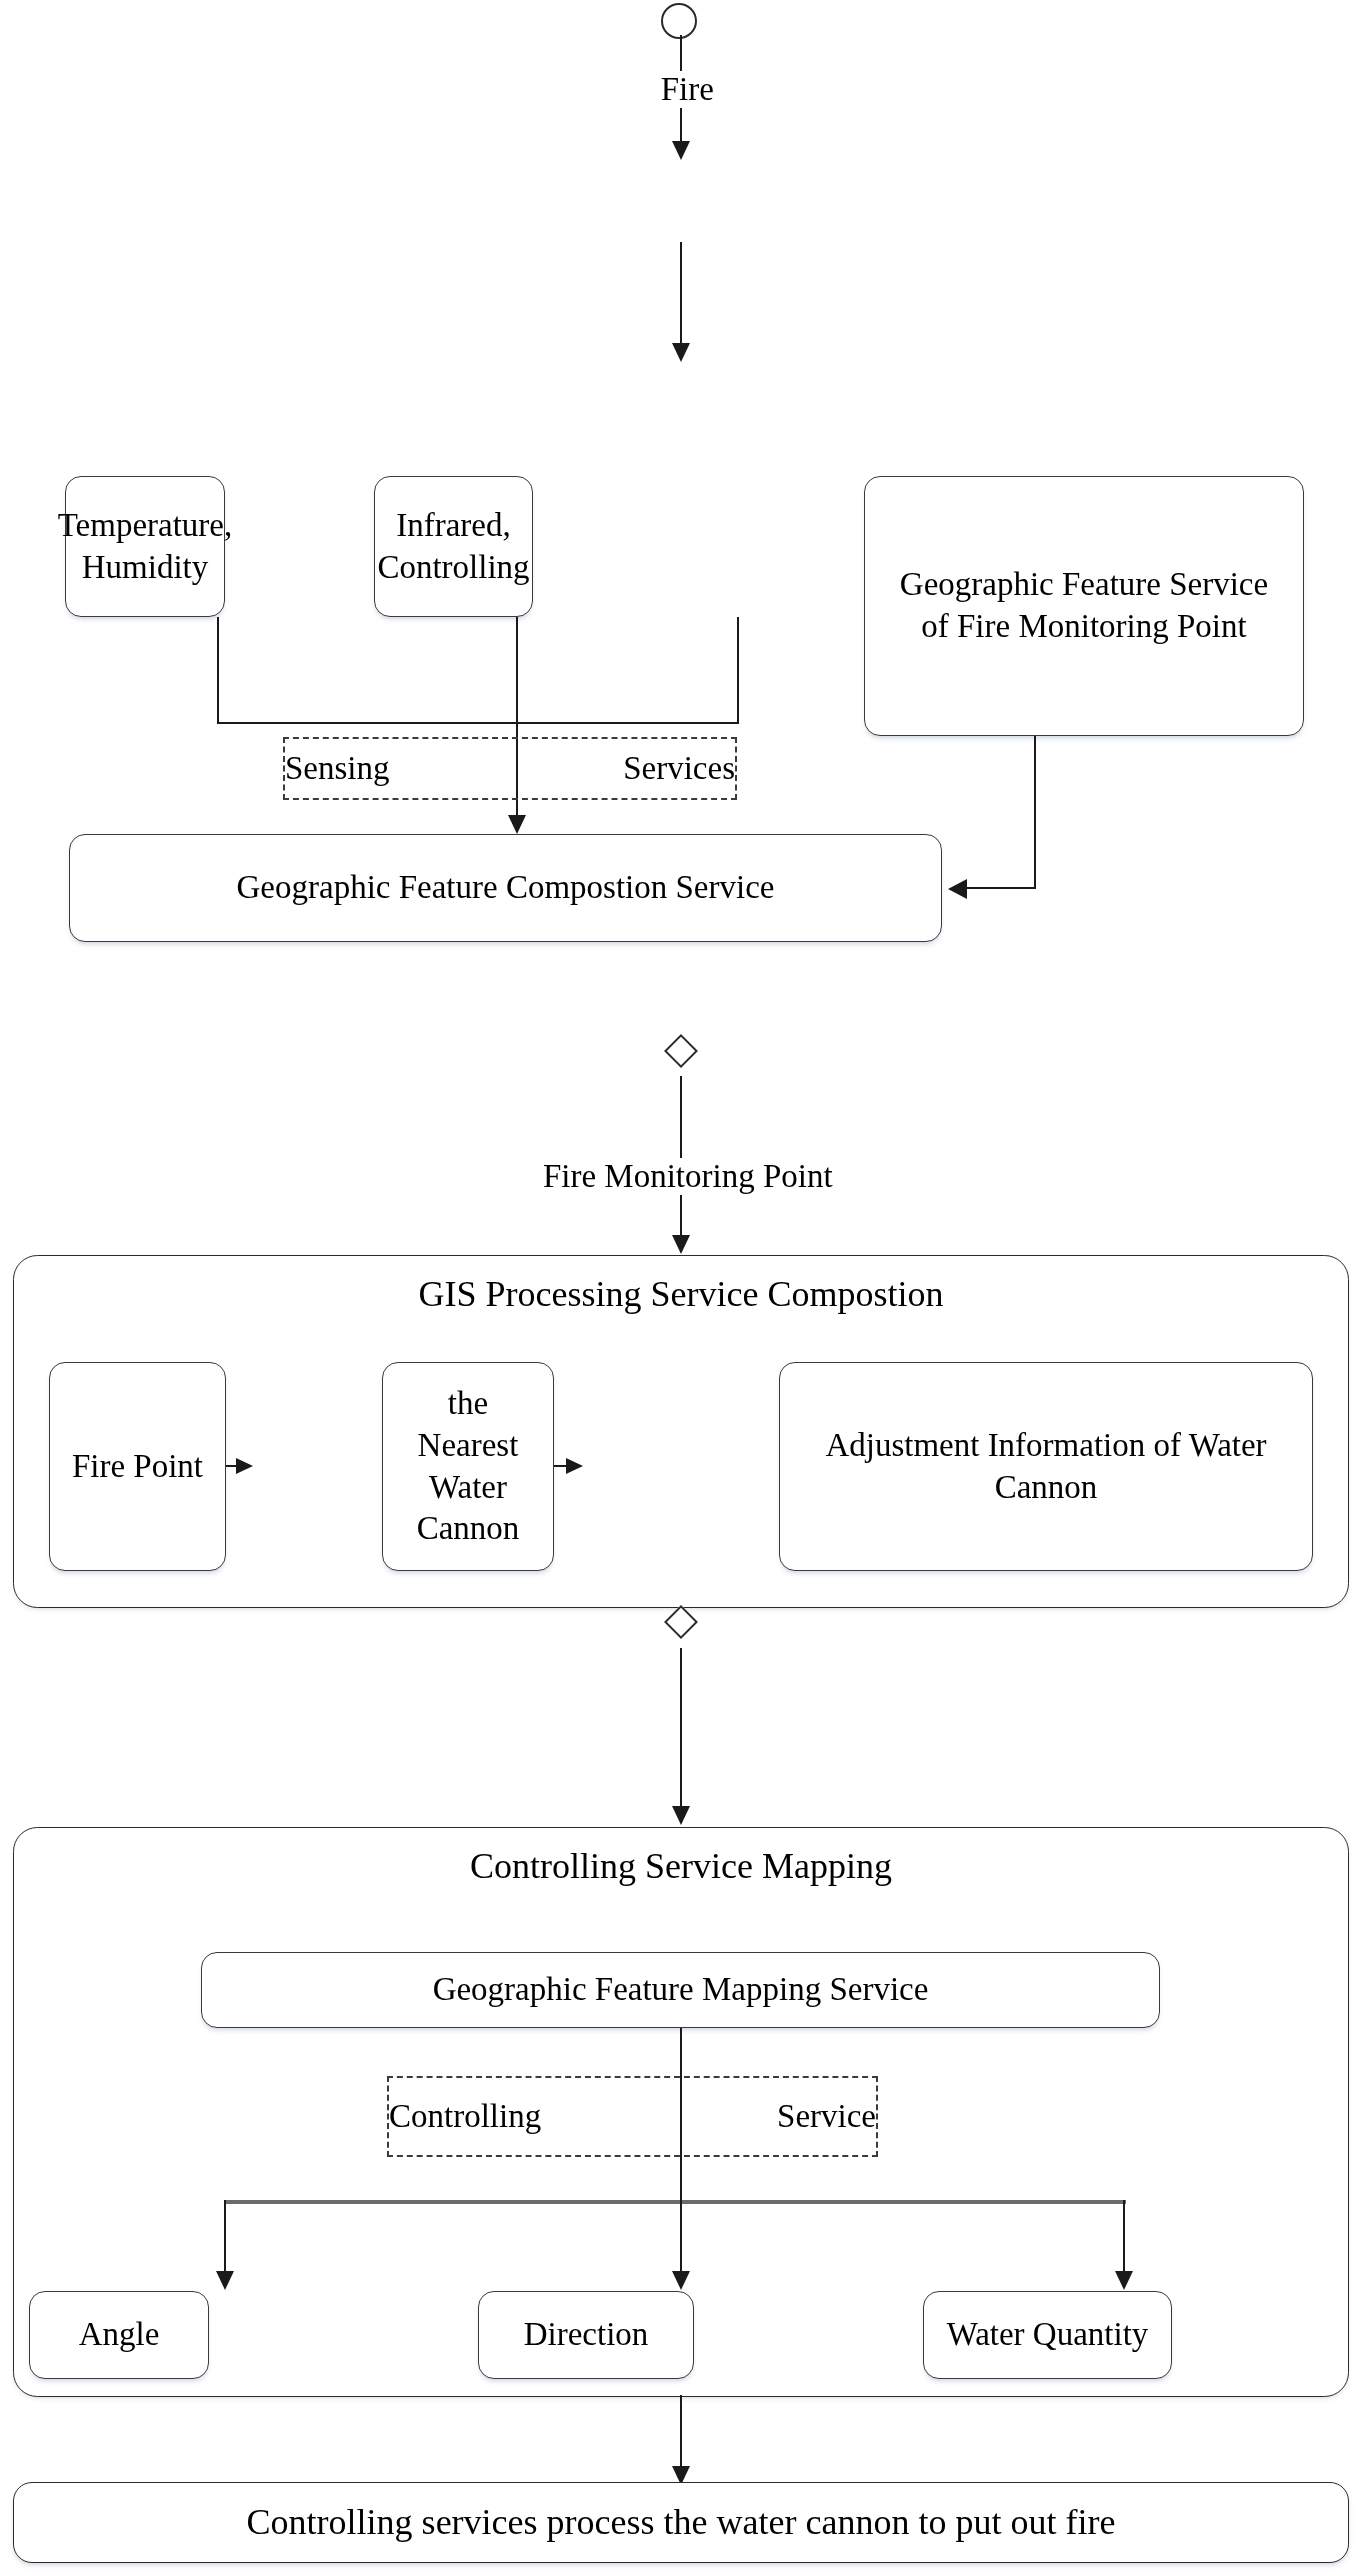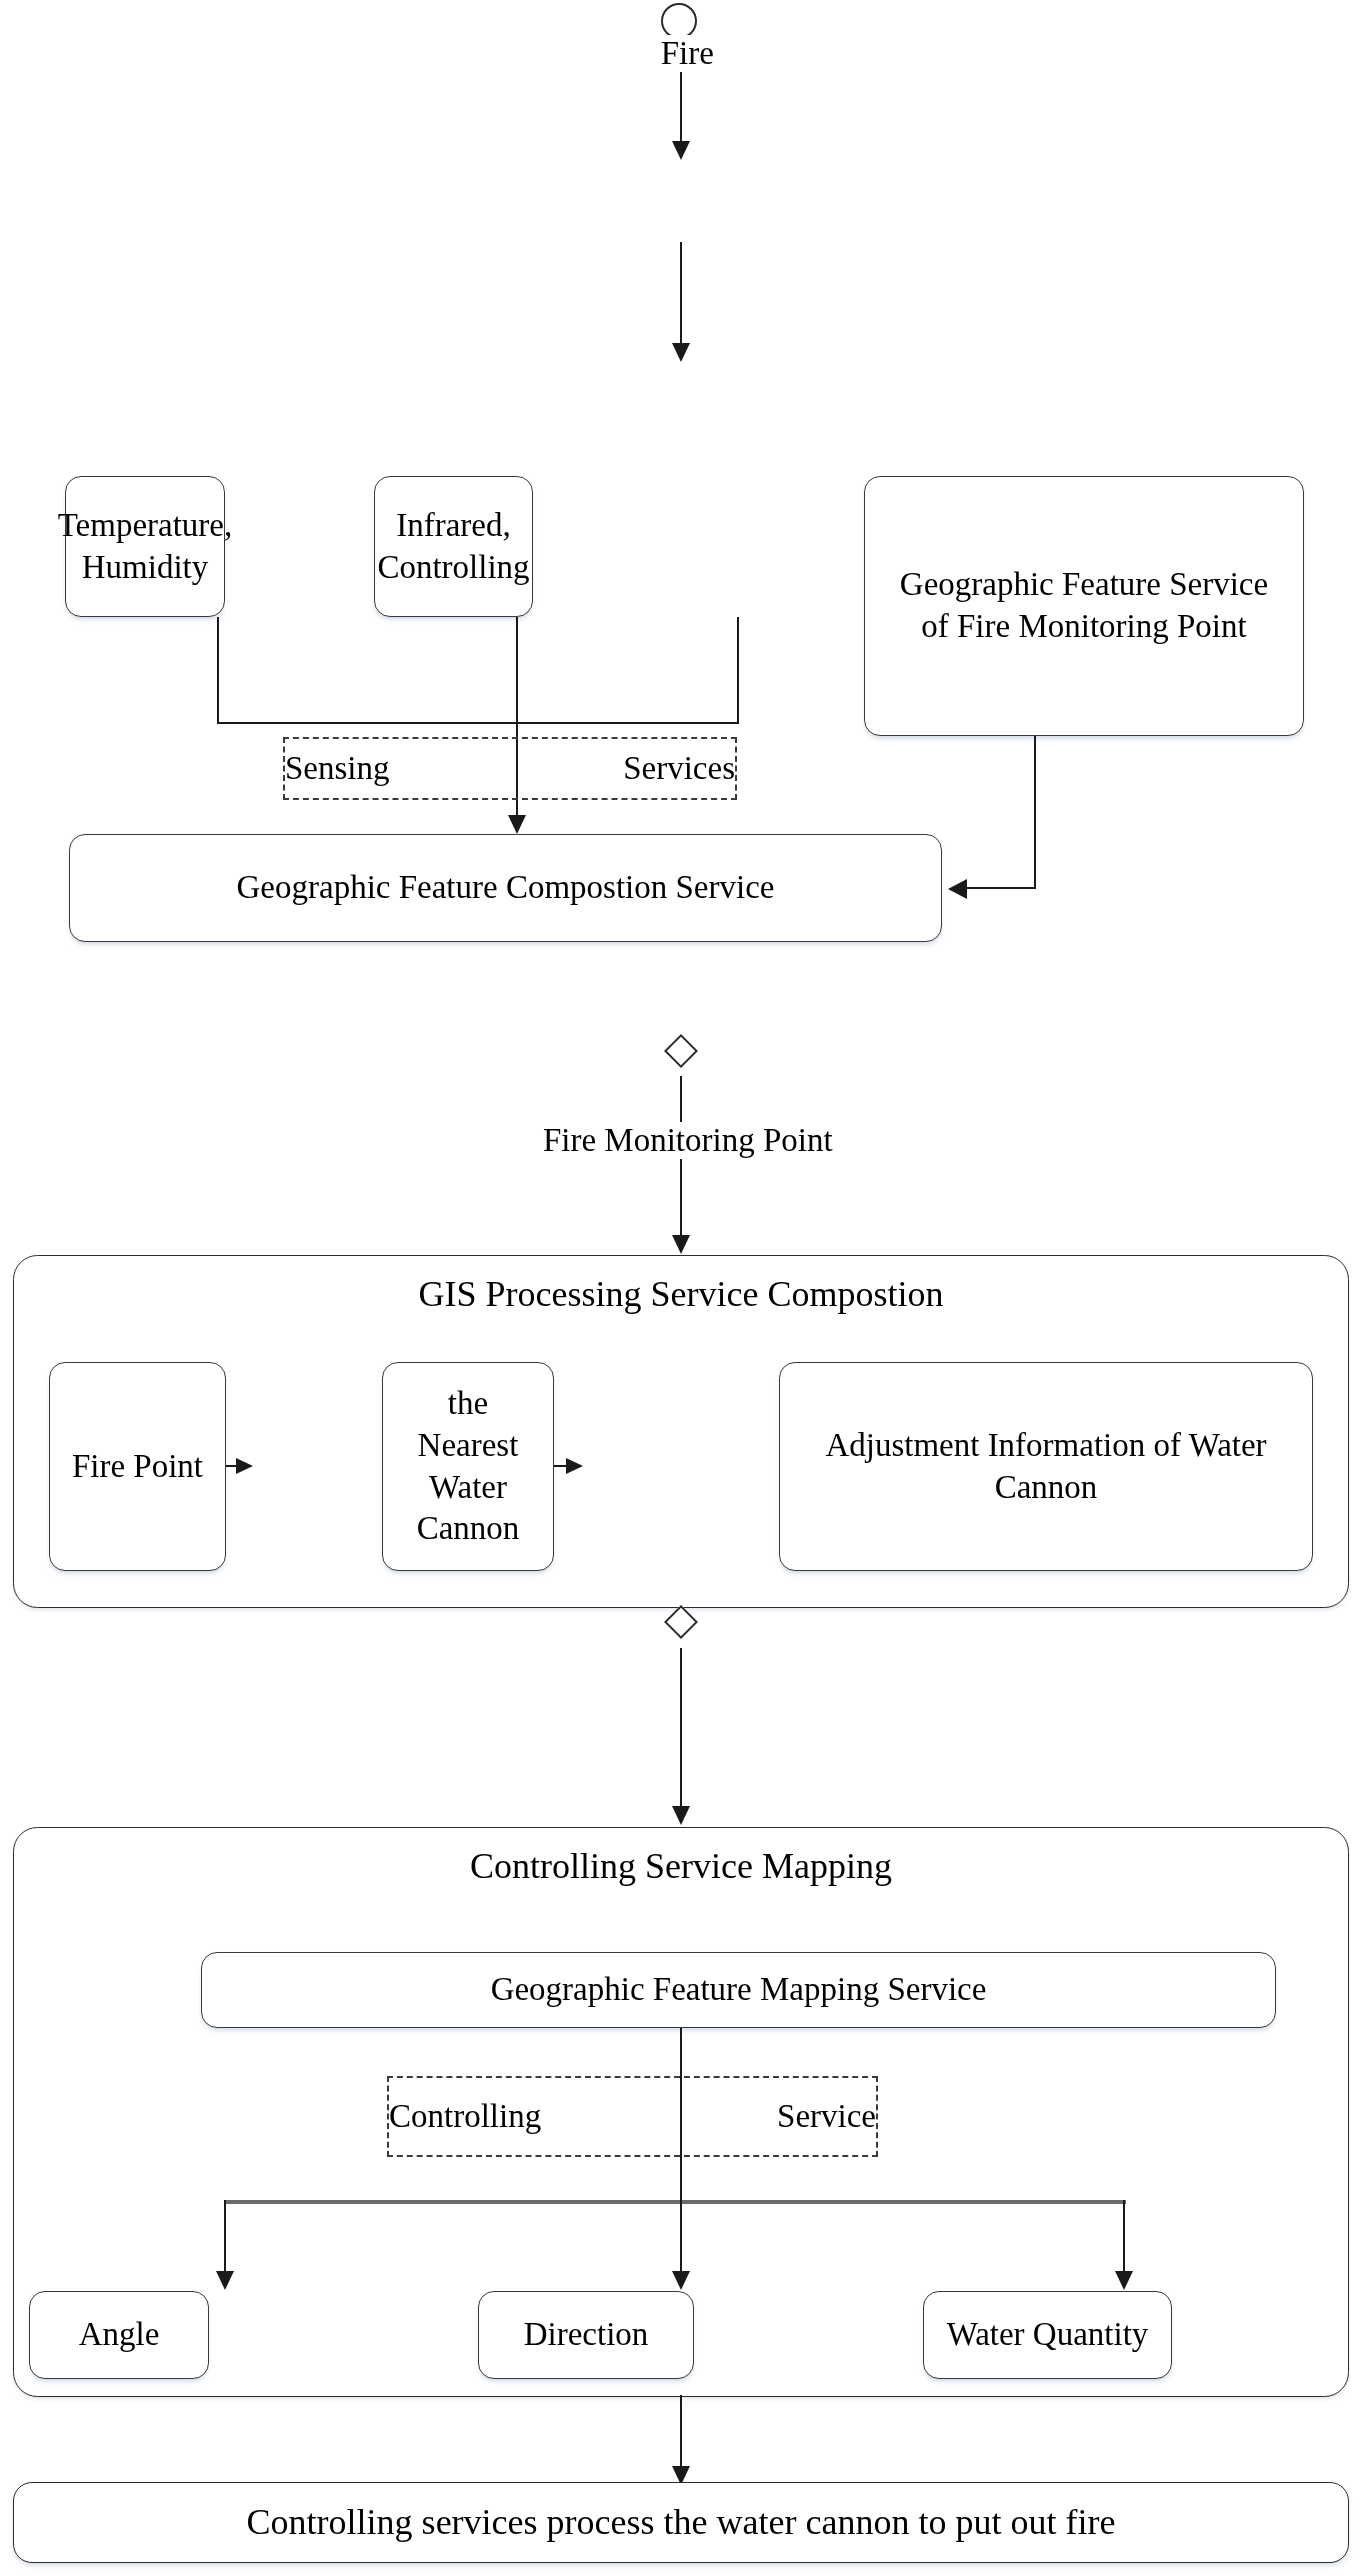--- a/index.html
+++ b/index.html
@@ -115,20 +115,21 @@
     border: 2.2px solid #2b2b2b;
     background: #ffffff;
     transform: rotate(45deg);
   }
   .edge-label {
     position: absolute;
     text-align: center;
     white-space: nowrap;
     background: #ffffff;
     padding: 0 5.8px;
+    margin-top: 36px;
   }
 
   
   .t-xl { font-size: 36px; }
   .t-lg { font-size: 33px; }
 </style>
 </head>
 <body>
 
 <div id="canvas">
@@ -199,21 +200,21 @@
   </div>
 
   <div class="diamond" style="left:669px; top:1610px; width:20px; height:20px;"></div>
   <div class="vline" style="left:680px; top:1648px; height:160px;"></div>
   <div class="arrow-down" style="left:672px; top:1806px;"></div>
 
   <div class="container" style="left:13px; top:1827px; width:1336px; height:570px;">
     <div class="ctitle t-xl" style="top:17.3px;">Controlling Service Mapping</div>
   </div>
 
-  <div class="inner t-lg" style="left:201px; top:1952px; width:1075px; height:76px;">
+  <div class="inner t-lg" style="left:201px; top:1952px; width:959px; height:76px;">
     <span>Geographic Feature Mapping Service</span>
   </div>
 
   <div class="vline" style="left:680px; top:2028px; height:175px;"></div>
 
   <div class="dashed t-lg" style="left:387px; top:2076px; width:491px; height:81px;">
     <span style="padding-right:33px;">Controlling</span>
     <span>Service</span>
   </div>
 

